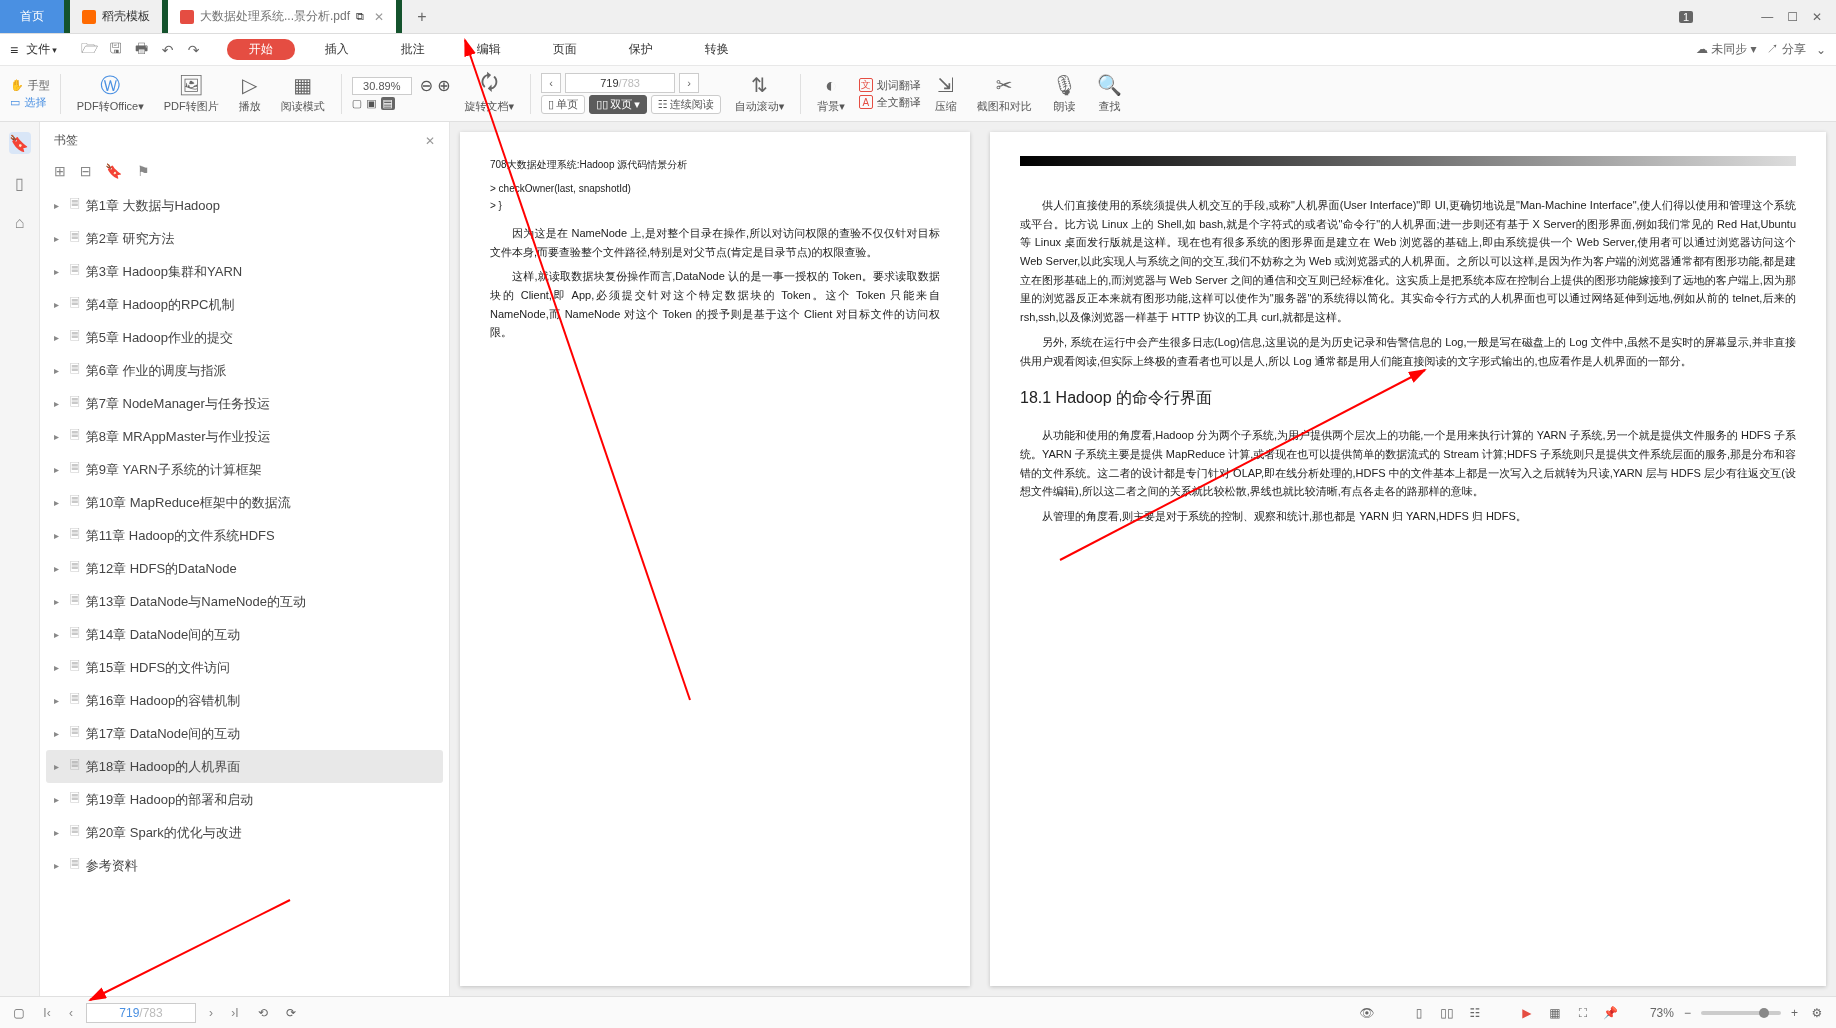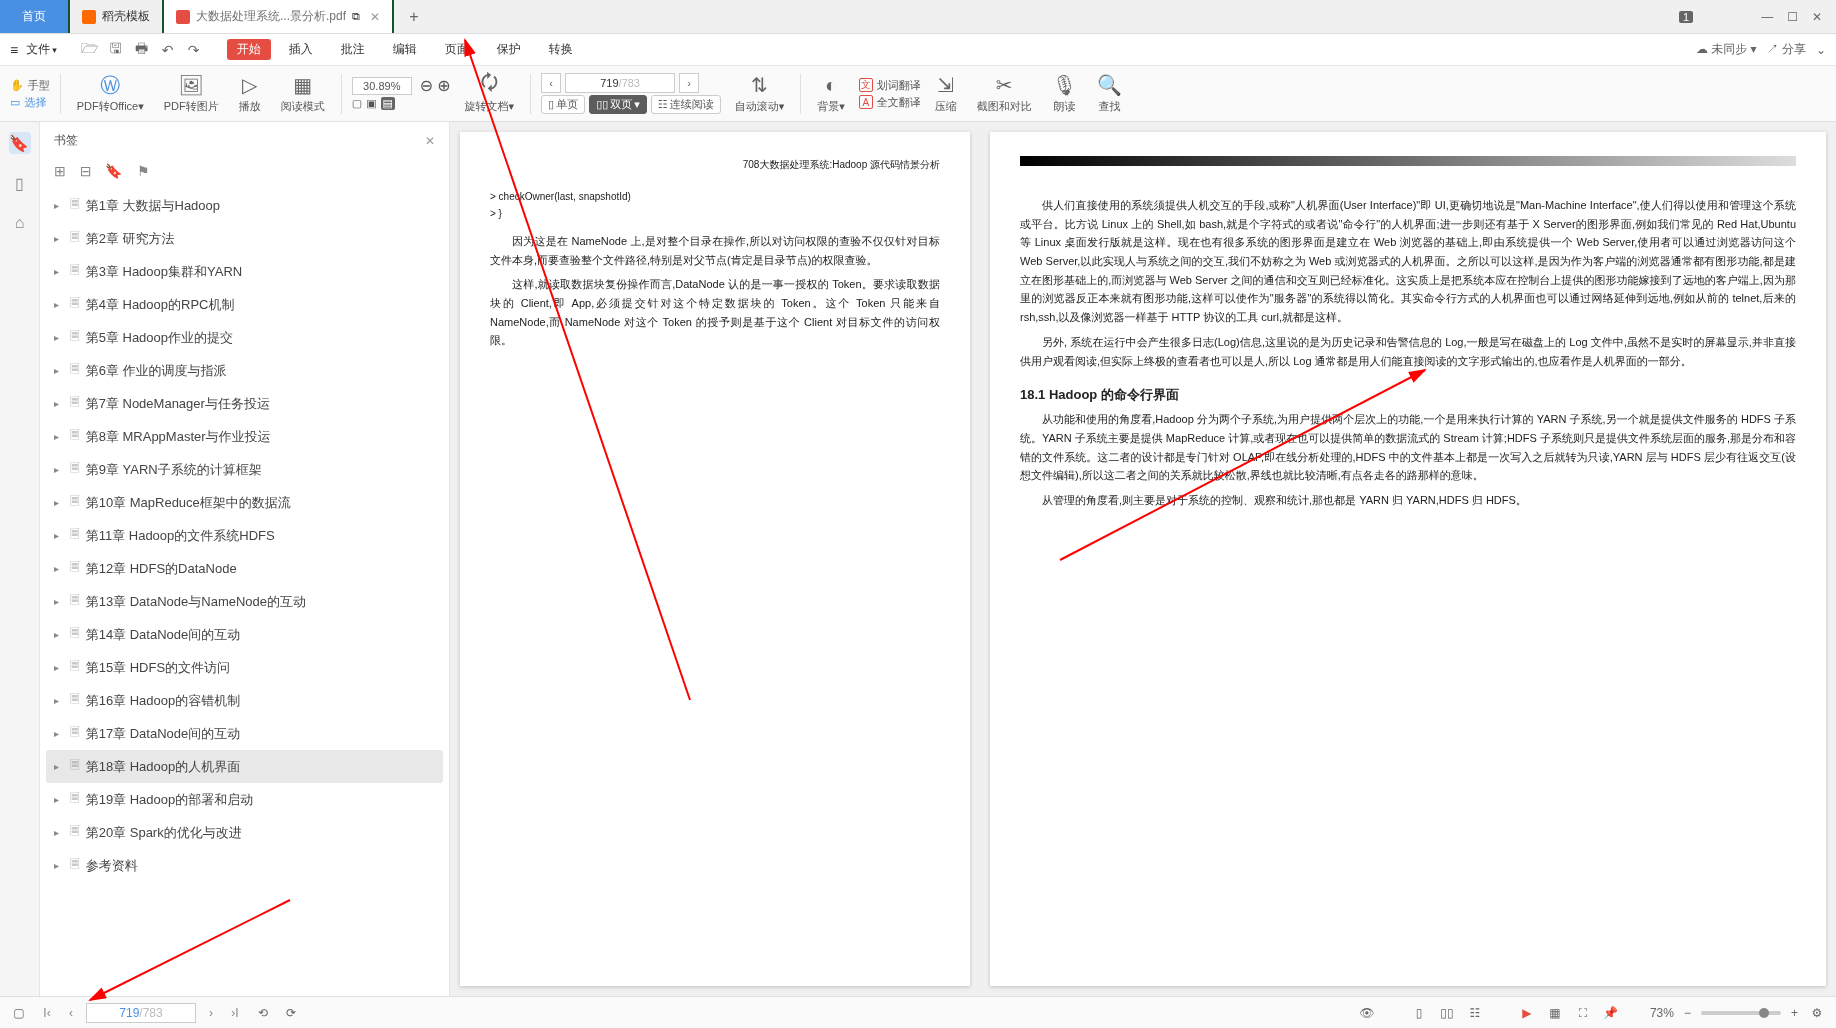--- a/index.html
+++ b/index.html
@@ -1,33 +1,33 @@
 <!DOCTYPE html>
 <html><head>
 <meta charset="utf-8">
 <style>
 *{box-sizing:border-box;margin:0;padding:0;font-family:"Microsoft YaHei",sans-serif}
 body{width:1836px;height:1028px;overflow:hidden;background:#fff;font-size:12px;color:#333;position:relative}
 .tabbar{height:34px;background:#f0f0f0;display:flex;align-items:stretch;border-bottom:1px solid #ddd}
-.tab{display:flex;align-items:center;padding:0 12px;gap:6px;border-right:2px solid #14532d;cursor:pointer}
+.tab{display:flex;align-items:center;padding:0 12px;gap:6px;border-right:6px solid #14532d;cursor:pointer}
 .tab.home{background:#4a90e2;color:#fff;width:70px;justify-content:center}
 .tab.active{background:#fff}
 .tab-icon{width:14px;height:14px;display:inline-block}
 .orange{background:#ff6a00;border-radius:2px}
 .red{background:#e54d42;border-radius:2px}
 .tab .close{color:#999;margin-left:4px}
 .plus-tab{width:40px;display:flex;align-items:center;justify-content:center;font-size:16px;color:#666}
 .win-controls{margin-left:auto;display:flex;align-items:center;gap:14px;padding-right:14px;color:#666}
 .badge{background:#666;color:#fff;padding:0 4px;border-radius:2px;font-size:11px}
 .menubar{height:32px;display:flex;align-items:center;padding:0 10px;gap:4px;border-bottom:1px solid #e8e8e8}
 .menu-left{display:flex;align-items:center;gap:8px}
 .hamburger{font-size:14px}
 .file-drop{display:flex;align-items:center;gap:2px}
 .mb-ico{width:18px;height:18px;display:inline-flex;align-items:center;justify-content:center;color:#666;font-size:14px}
-.menuitem{padding:2px 10px;cursor:pointer;border-radius:3px}
+.menuitem{padding:2px 22px;cursor:pointer;border-radius:10px}
 .menuitem.start{background:#e54d42;color:#fff}
 .menu-right{margin-left:auto;display:flex;align-items:center;gap:10px;color:#666}
 .toolbar{height:56px;display:flex;align-items:center;padding:2px 10px;gap:8px;border-bottom:1px solid #e0e0e0;background:#fafafa}
 .tool-grp{display:flex;flex-direction:column;align-items:center;justify-content:center;gap:2px;padding:0 6px;font-size:11px;color:#555}
 .tool-grp .ico{font-size:20px;color:#666;height:24px;display:flex;align-items:center}
 .sep{width:1px;height:40px;background:#e0e0e0;margin:0 2px}
 .tool-h{display:flex;flex-direction:column;gap:2px;font-size:11px;color:#555}
 .tool-h .row{display:flex;align-items:center;gap:4px}
 .zoom-box{border:1px solid #ccc;padding:2px 6px;font-size:11px;width:60px;text-align:center;background:#fff}
 .page-input{border:1px solid #ccc;width:110px;height:20px;display:flex;align-items:center;justify-content:center;background:#fff}
@@ -47,26 +47,26 @@
 .bm-item{display:flex;align-items:center;gap:6px;padding:6px 8px;cursor:pointer;border-radius:3px;color:#444;font-size:13px}
 .bm-item.selected{background:#e8e8e8}
 .bm-item .tri{color:#888;font-size:10px;width:10px}
 .bm-item .pg{color:#999;font-size:12px}
 .viewer{flex:1;background:#f0f0f0;display:flex;overflow:hidden;position:relative}
 .page{background:#fff;margin:10px;box-shadow:0 1px 4px rgba(0,0,0,0.2);padding:24px 30px;font-size:11px;line-height:1.7;color:#222;font-family:"SimSun",serif}
 .page.left{width:510px}
 .page.right{flex:1;width:580px}
 .page .pnum{font-size:10px}
 .page .hdr{font-size:10px;text-align:right}
-.page .row1{display:flex;justify-content:flex-end;margin-bottom:15px}
+.page .row1{display:flex;justify-content:flex-start;margin-bottom:7px}
 .page p{text-indent:2em;margin-bottom:6px;text-align:justify}
 .ch-title{font-size:36px;font-weight:bold;margin:10px 0 6px}
 .ch-bar{height:10px;background:linear-gradient(to right,#000,#ddd);margin-bottom:30px}
 .ch-sub{font-size:28px;text-align:right;border-bottom:2px solid #000;padding-bottom:6px;margin-bottom:30px;font-family:"SimSun",serif}
-.sec-title{font-weight:bold;font-size:13px;margin:14px 0 4px}
+.sec-title{font-weight:normal;font-size:16px;margin:14px 0 15px}
 .statusbar{height:32px;border-top:1px solid #e0e0e0;display:flex;align-items:center;padding:0 10px;gap:10px;background:#fafafa;font-size:12px;color:#666}
 .statusbar .nav{display:flex;align-items:center;gap:6px}
 .statusbar .nav .btn{width:18px;height:18px;display:flex;align-items:center;justify-content:center;color:#888}
 .statusbar .pgbox{border:1px solid #ccc;width:110px;height:20px;display:flex;align-items:center;justify-content:center;background:#fff}
 .statusbar .right{margin-left:auto;display:flex;align-items:center;gap:10px}
 .statusbar .vico{width:18px;height:18px;display:flex;align-items:center;justify-content:center}
 .statusbar .zoom-slider{width:80px;height:4px;background:#ccc;border-radius:2px;position:relative}
 .statusbar .zoom-slider::after{content:"";width:10px;height:10px;background:#888;border-radius:50%;position:absolute;left:58px;top:-3px}
 .arrow{position:absolute;pointer-events:none}
 .arrow line{stroke:#ff0000;stroke-width:2}

